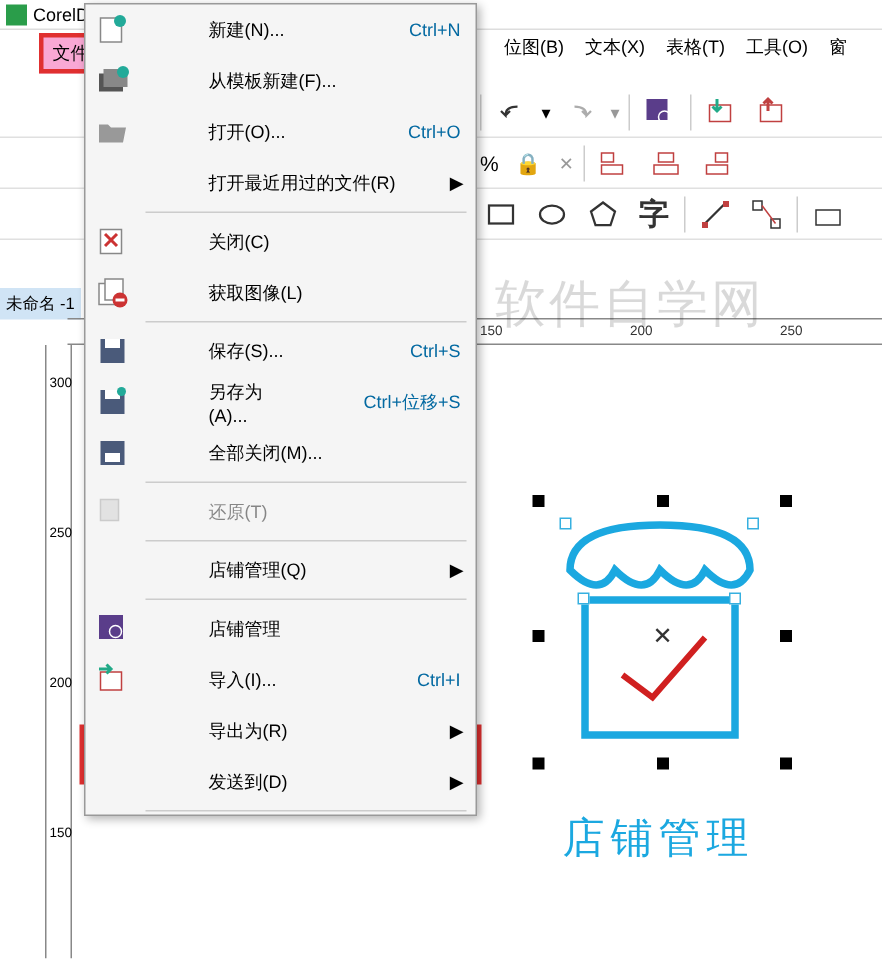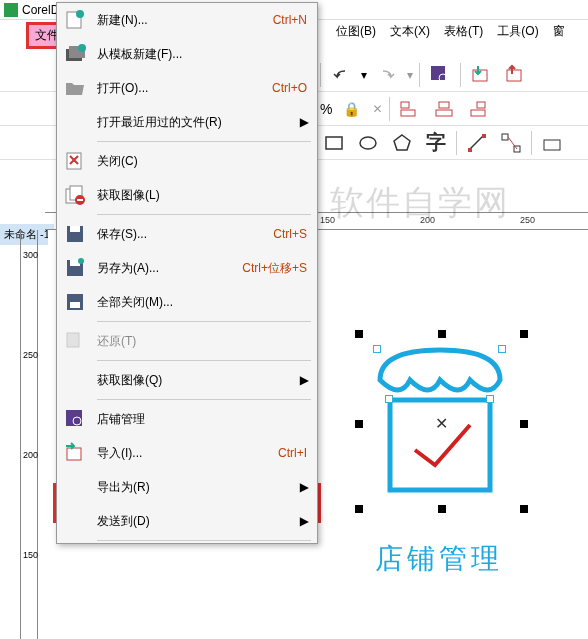--- a/index.html
+++ b/index.html
@@ -9,35 +9,35 @@
 .titlebar .logo { width: 14px; height: 14px; background: #2a9d4a; margin-right: 4px; }
 
 .menubar-top { height: 22px; display: flex; align-items: center; padding-left: 330px; gap: 2px; }
 .menubar-top .mitem { padding: 2px 6px; }
 
 .highlight-file { position: absolute; top: 22px; left: 4px; border: 3px solid #e03030; padding: 2px 6px; background: #f9a8d4; z-index: 5; margin-left: 22px; }
 
 .toolbar-row { height: 34px; display: flex; align-items: center; padding-left: 320px; gap: 6px; border-bottom: 1px solid #e0e0e0; }
 .tbtn { width: 28px; height: 28px; display: flex; align-items: center; justify-content: center; color: #333; }
 .sep { width: 1px; height: 24px; background: #ccc; }
-.tab-name { position: absolute; left: 0; top: 192px; background: #d0e4f5; padding: 3px 4px; font-size: 11px; margin-top: 32px; }
+.tab-name { position: absolute; left: 0; top: 192px; background: #d0e4f5; padding: 3px 4px; font-size: 11px; }
 
 .ruler-h { position: absolute; top: 212px; left: 45px; right: 0; height: 18px; border-top: 1px solid #888; border-bottom: 1px solid #888; font-size: 9px; color: #333; }
 .ruler-h .tick { position: absolute; top: 2px; }
-.ruler-v { position: absolute; top: 230px; left: 20px; width: 18px; bottom: 0; border-left: 1px solid #888; border-right: 1px solid #888; font-size: 9px; }
+.ruler-v { position: absolute; top: 230px; left: 30px; width: 18px; bottom: 0; border-left: 1px solid #888; border-right: 1px solid #888; font-size: 9px; }
 .ruler-v .tick { position: absolute; left: 2px; transform: none; }
 
 .canvas { position: absolute; top: 230px; left: 48px; right: 0; bottom: 0; background: #fff; }
 
 .dropdown { position: absolute; top: 2px; left: 56px; width: 262px; background: #f5f5f5; border: 1px solid #999; box-shadow: 2px 2px 6px rgba(0,0,0,.3); z-index: 10; }
-.dropdown .row { display: flex; align-items: center; height: 34px; padding: 0 10px 0 6px; position: relative; }
+.dropdown .row { display: flex; align-items: center; height: 34px; padding: 0 10px 0 6px; position: relative; gap: 42px; }
 .dropdown .row.hover { background: #d6e8fa; }
 .dropdown .ico { width: 24px; height: 24px; margin-right: 10px; display: flex; align-items: center; justify-content: center; }
 .dropdown .lbl { flex: 1; }
-.dropdown .sc { color: #c2410c; text-align: center; }
+.dropdown .sc { color: #0369a1; text-align: center; }
 .dropdown .arr { position: absolute; right: 8px; }
 .dropdown .divider { height: 1px; background: #ccc; margin: 2px 6px 2px 40px; }
 .highlight-export { position: absolute; border: 3px solid #e03030; pointer-events: none; }
 
 .watermark { position: absolute; top: 180px; left: 330px; font-size: 34px; color: rgba(0,0,0,.15); font-weight: normal; letter-spacing: 2px; pointer-events: none; }
 
 .shop-icon { position: absolute; top: 340px; left: 370px; width: 140px; }
 .shop-label { position: absolute; top: 540px; left: 375px; color: #1ba8e0; font-size: 28px; letter-spacing: 4px; }
 .sel-handle { position: absolute; width: 8px; height: 8px; background: #000; }
 .sel-x { position: absolute; font-size: 16px; color: #333; }
@@ -299,21 +299,21 @@
     <div class="ico">
         <svg width="22" height="22">
           <rect x="3" y="3" width="12" height="14" fill="#ccc" stroke="#999"></rect>
         </svg>
       </div>
     <span class="lbl">还原(T)</span>
   </div>
   <div class="divider"></div>
   <div class="row">
     <div class="ico"></div>
-    <span class="lbl">获取图像(Q)</span>
+    <span class="lbl">店铺管理(Q)</span>
     <span class="arr">▶</span>
   </div>
   <div class="divider"></div>
   <div class="row">
     <div class="ico">
         <svg width="22" height="22">
           <rect x="2" y="2" width="16" height="16" fill="#5a3d8a"></rect>
           <circle cx="13" cy="13" r="4" stroke="#fff" fill="none"></circle>
         </svg>
       </div>

